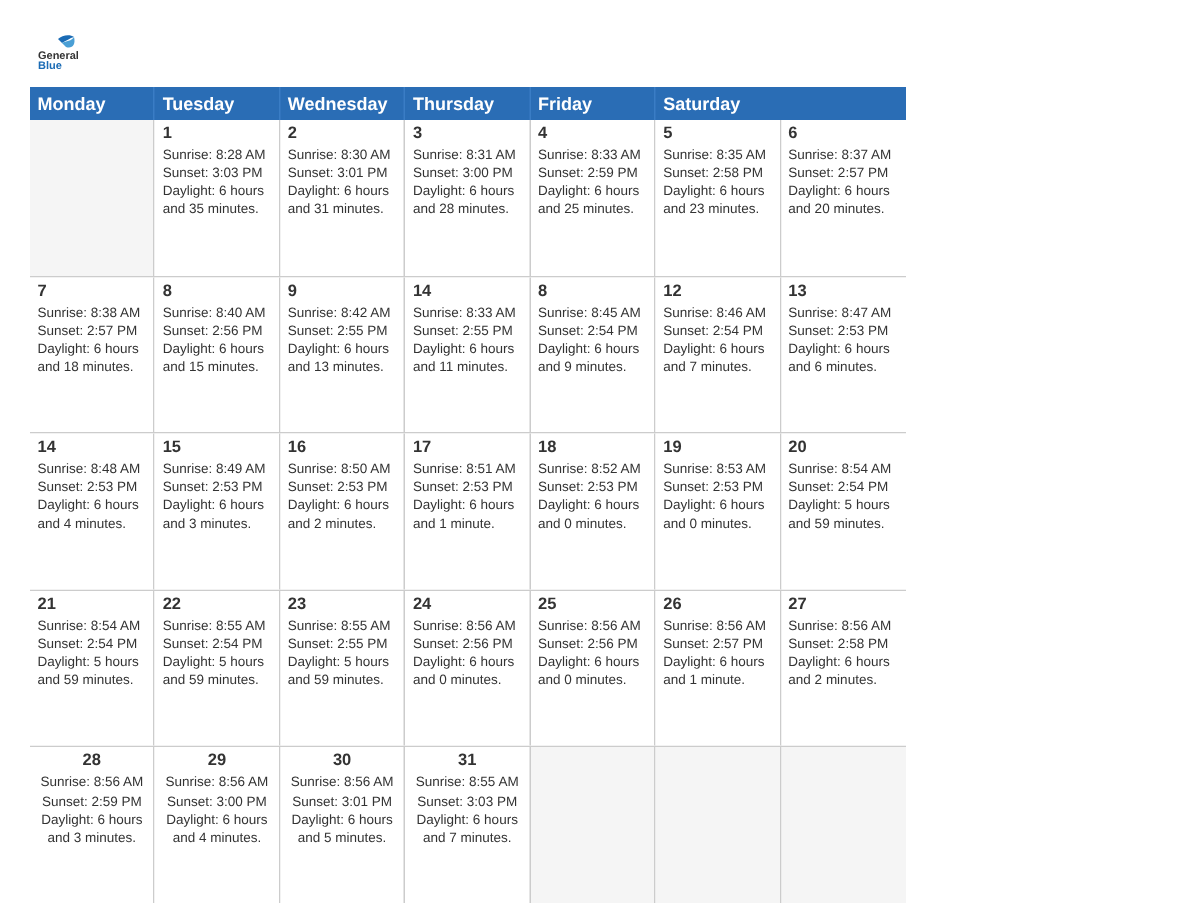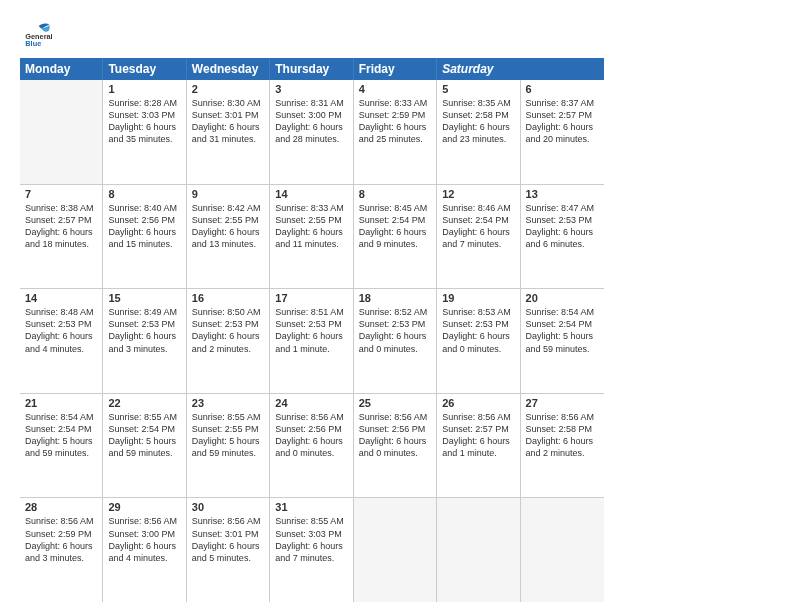--- a/index.html
+++ b/index.html
@@ -46,33 +46,33 @@
       grid-template-columns: repeat(7, 1fr);
       background: #2a6db5;
     }
     .cal-header-cell {
       color: #fff;
       font-size: 12px;
       font-weight: bold;
       padding: 4px 5px;
       border-right: 1px solid #3a7dc5;
     }
-    .cal-header-cell:last-child { border-right: none; font-style: italic; }
+    .cal-header-cell:last-child { border-right: none; }
     .cal-body {
       display: flex;
       flex-direction: column;
       flex: 1;
     }
     .cal-row {
       display: grid;
       grid-template-columns: repeat(7, 1fr);
       flex: 1;
       border-bottom: 1px solid #ccc;
     }
-    .cal-row:last-child { border-bottom: none; }
+    .cal-row:last-child { border-bottom: none; text-align: center; }
     .cal-cell {
       border-right: 1px solid #ccc;
       padding: 3px 5px;
       font-size: 9.5px;
       color: #333;
       vertical-align: top;
       min-height: 80px;
       background: #fff;
     }
     .cal-cell:last-child { border-right: none; }

